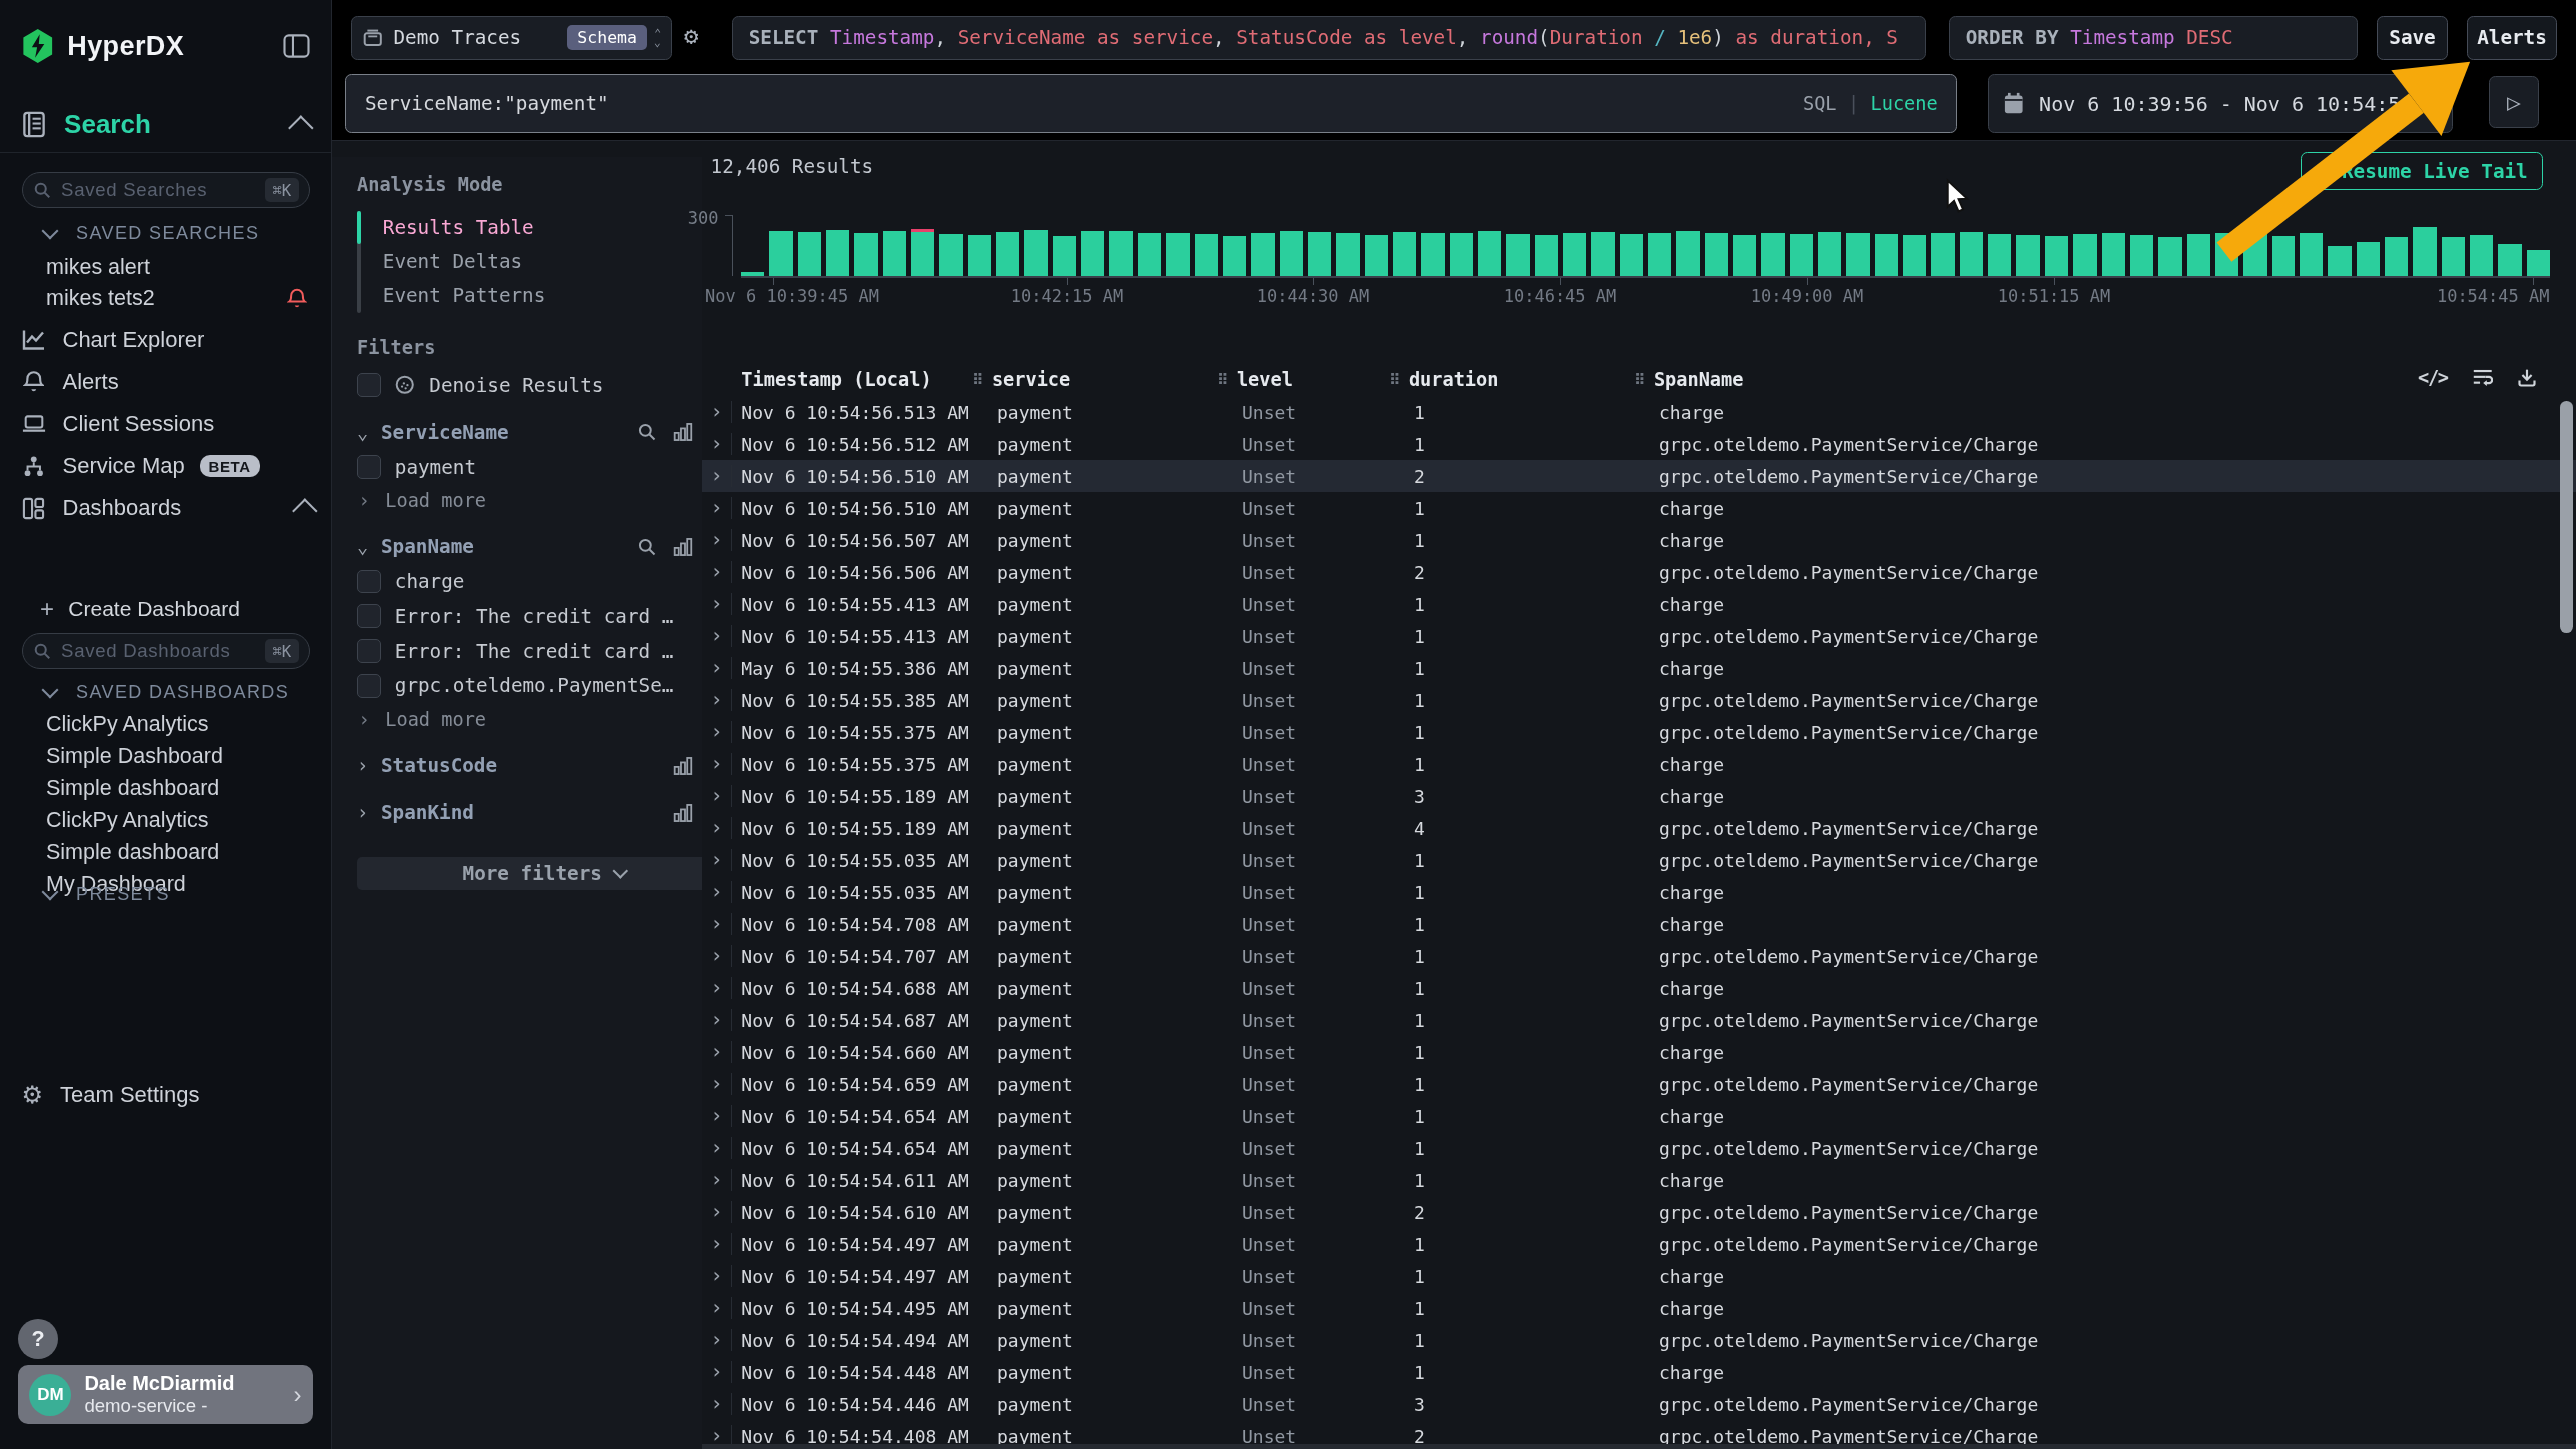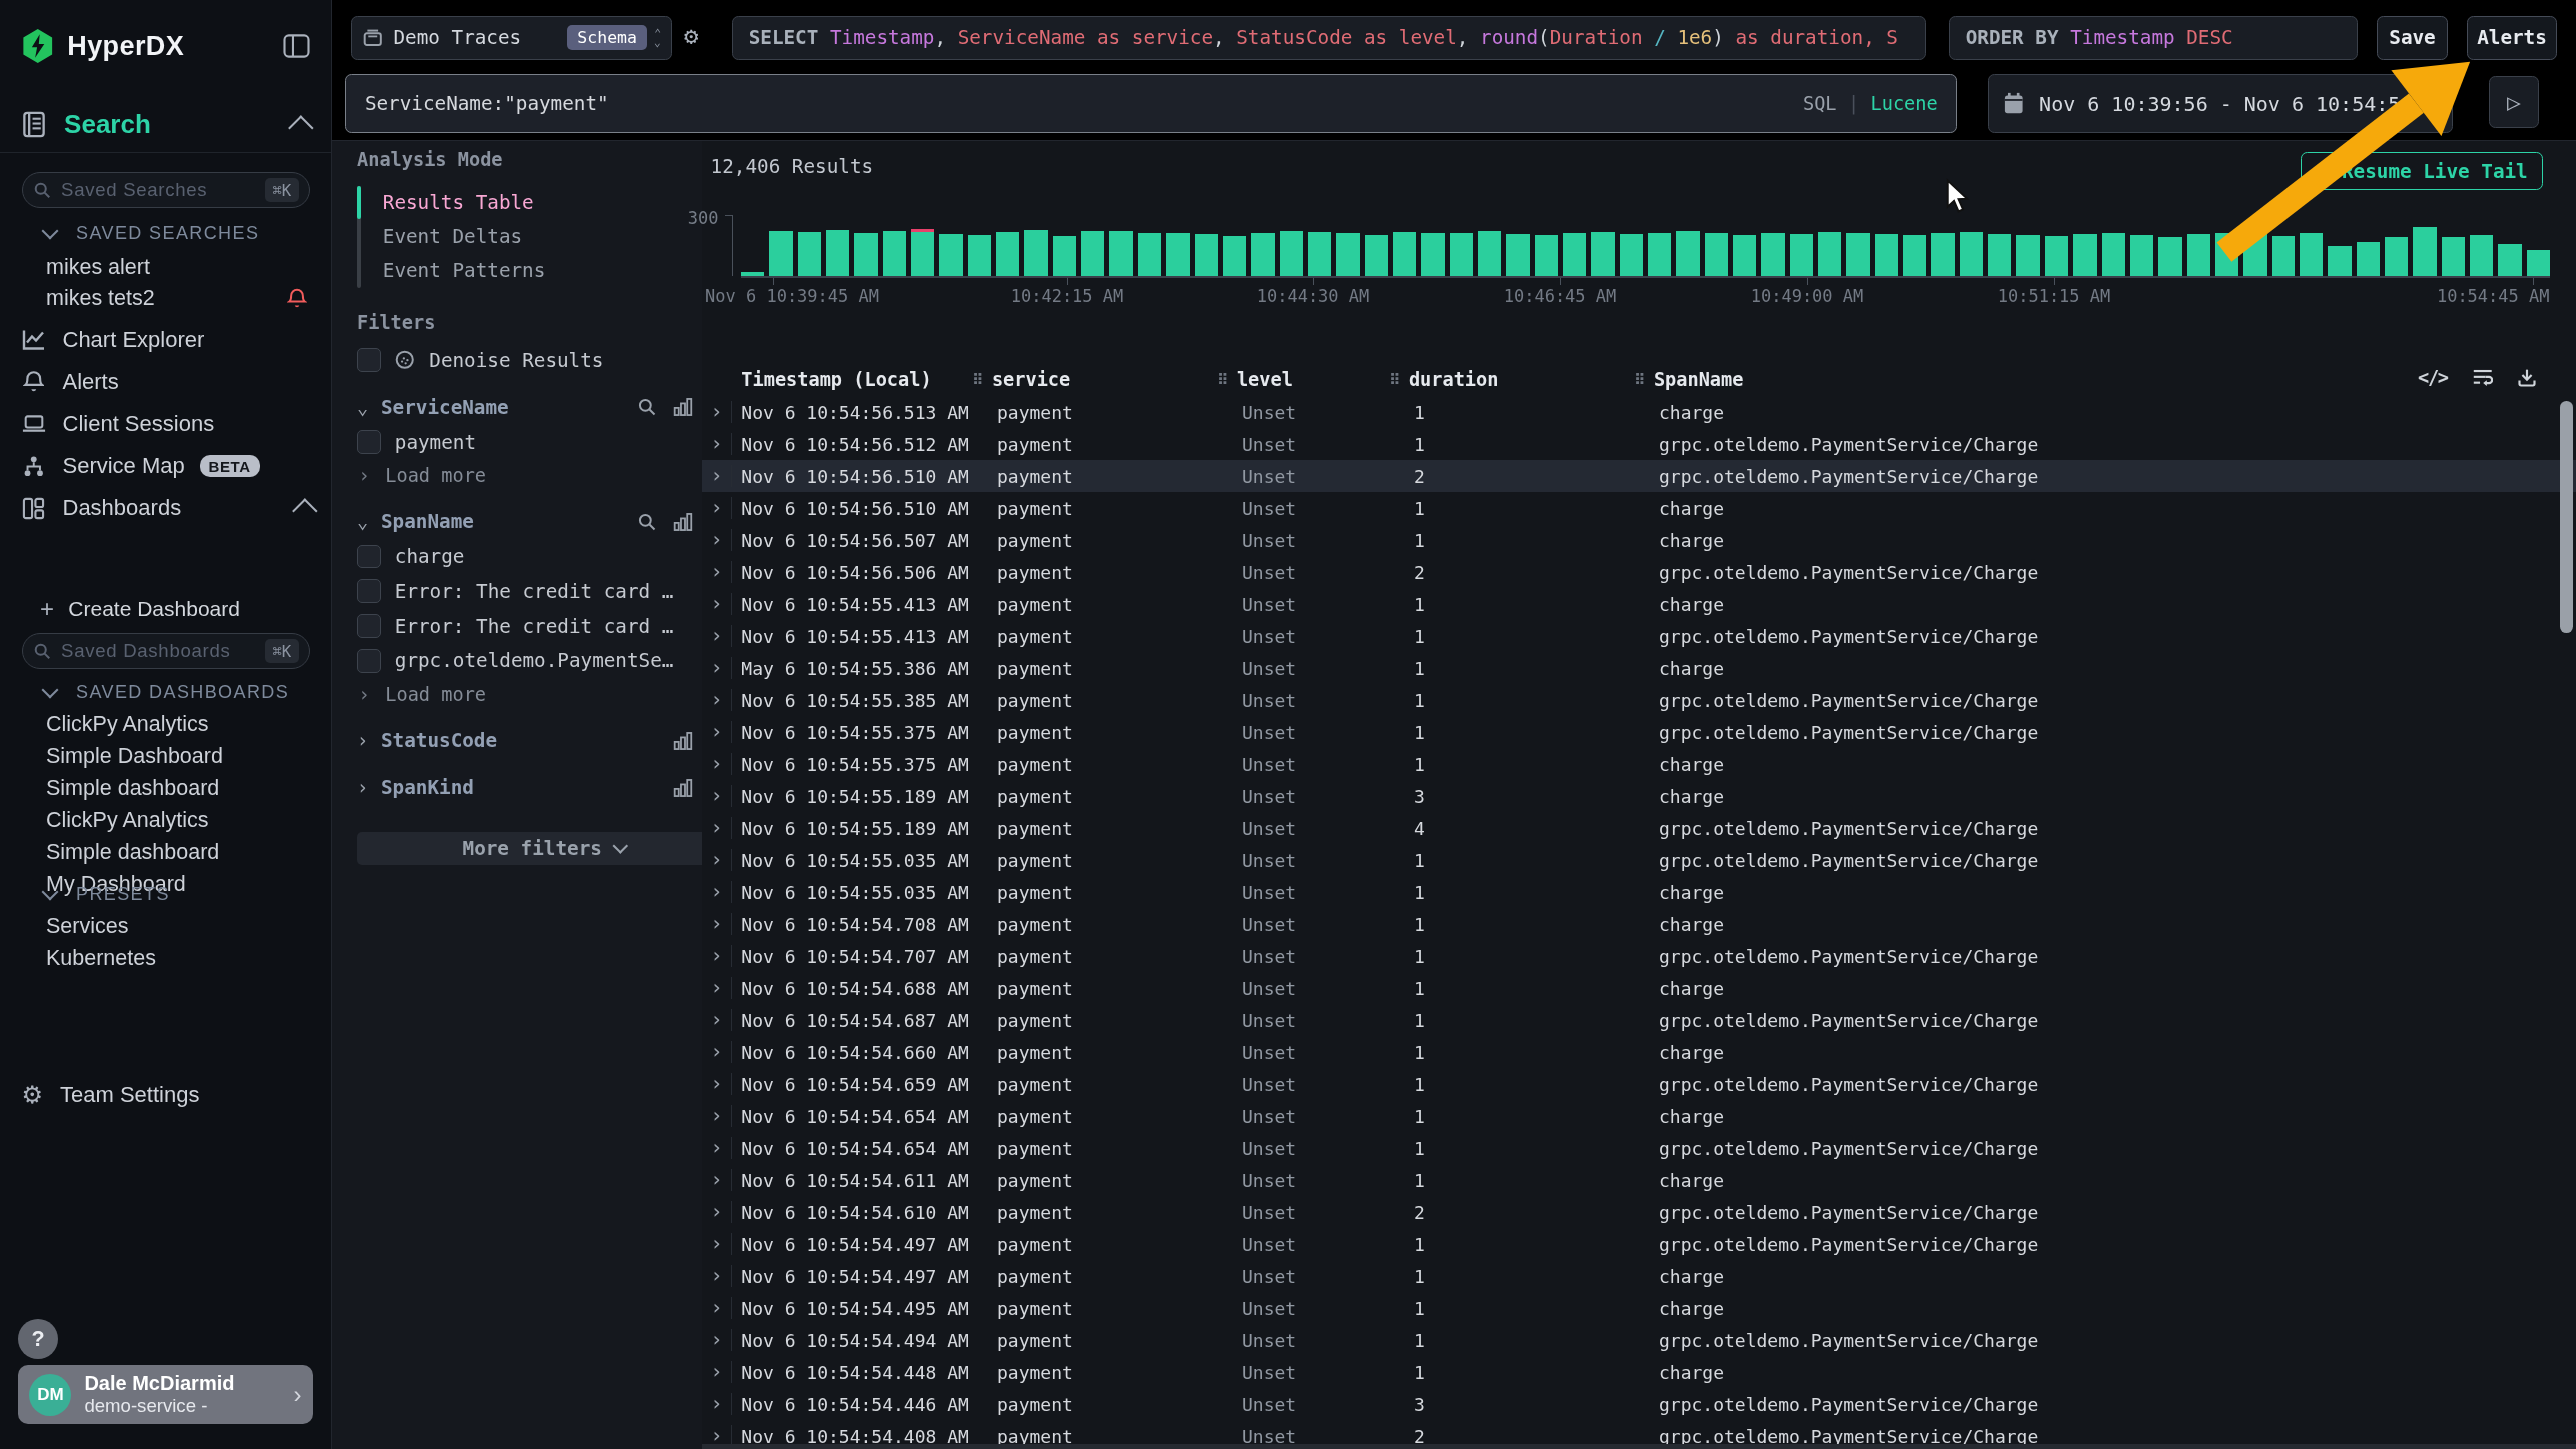--- a/index.html
+++ b/index.html
@@ -77,21 +77,21 @@
   #play-box .tri{color:#aab1bc;font-size:23px;}
   .tk-kw{color:#a9b1bb;font-weight:bold;}
   .tk-type{color:#c678dd;}
   .tk-field{color:#e06c75;}
   .tk-func{color:#c678dd;}
   .tk-op{color:#56b6c2;}
   .tk-num{color:#e5c07b;}
   .tk-plain{color:#cfd4da;}
 
   
-  #filters{position:absolute;left:331px;top:132px;bottom:0;width:427px;background:#15181e;border-right:0.7px solid #20242b;
+  #filters{position:absolute;left:331px;top:157px;bottom:0;width:427px;background:#15181e;border-right:0.7px solid #20242b;
            box-sizing:border-box;padding:17px 26px 0 26px;font-size:19.3px;}
   .panel-label{color:#8b93a0;font-weight:bold;font-size:18.6px;margin-bottom:15.7px;}
   #modes{display:flex;margin-bottom:24px;}
   #mode-track{width:4.3px;background:#3a3f46;border-radius:2.1px;margin-right:21.5px;position:relative;}
   #mode-active-seg{position:absolute;top:0;left:0;width:4.3px;height:33px;background:#2dd4a7;border-radius:2.1px;}
   .mode-item{height:34px;display:flex;align-items:center;color:#9aa1ab;cursor:pointer;}
   .mode-item.active{color:#f9a8d4;}
   .fcheck-row{display:flex;align-items:center;margin:11.4px 0;cursor:pointer;}
   .cbx{width:21.5px;height:21.5px;background:#20242c;border:1.4px solid #3d434d;border-radius:5px;flex:none;}
   .fcheck-row .flabel{margin-left:14.3px;color:#c6cad1;white-space:nowrap;overflow:hidden;text-overflow:ellipsis;}
@@ -294,24 +294,20 @@
         <div class="side-item" style="height: 32px;">Simple dashboard</div>
         <div class="side-item" style="height: 32px;">ClickPy Analytics</div>
         <div class="side-item" style="height: 32px;">Simple dashboard</div>
         <div class="side-item" style="height: 32px;">My Dashboard</div>
       </div>
 
     <div class="sec-head" style="top:884px;">
       <span class="sc"></span>
       <span>PRESETS</span>
     </div>
-    <div class="side-list" id="ps-list" style="top:910px;">
-        <div class="side-item" style="height: 32px;">Services</div>
-        <div class="side-item" style="height: 32px;">Kubernetes</div>
-      </div>
 
     <div class="team-settings">
       <span class="gear-glyph">⚙</span>
       <span class="lbl">Team Settings</span>
     </div>
 
     <div class="help-circle">
       <span>?</span>
     </div>
 

